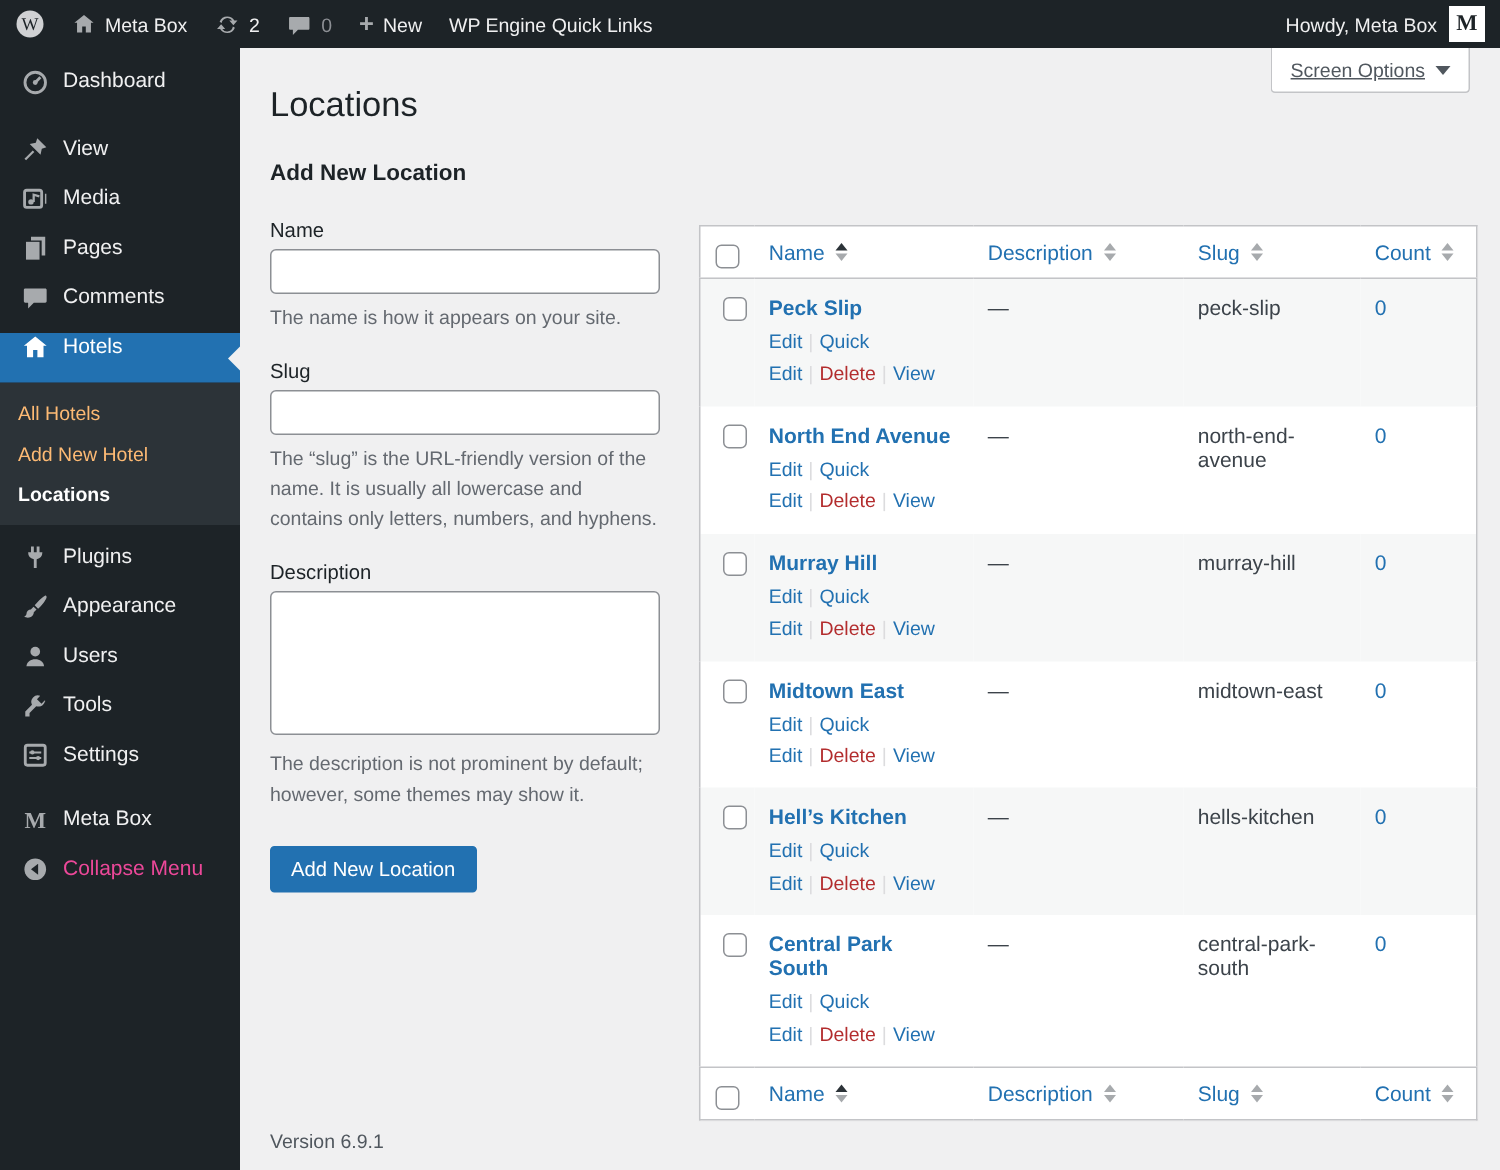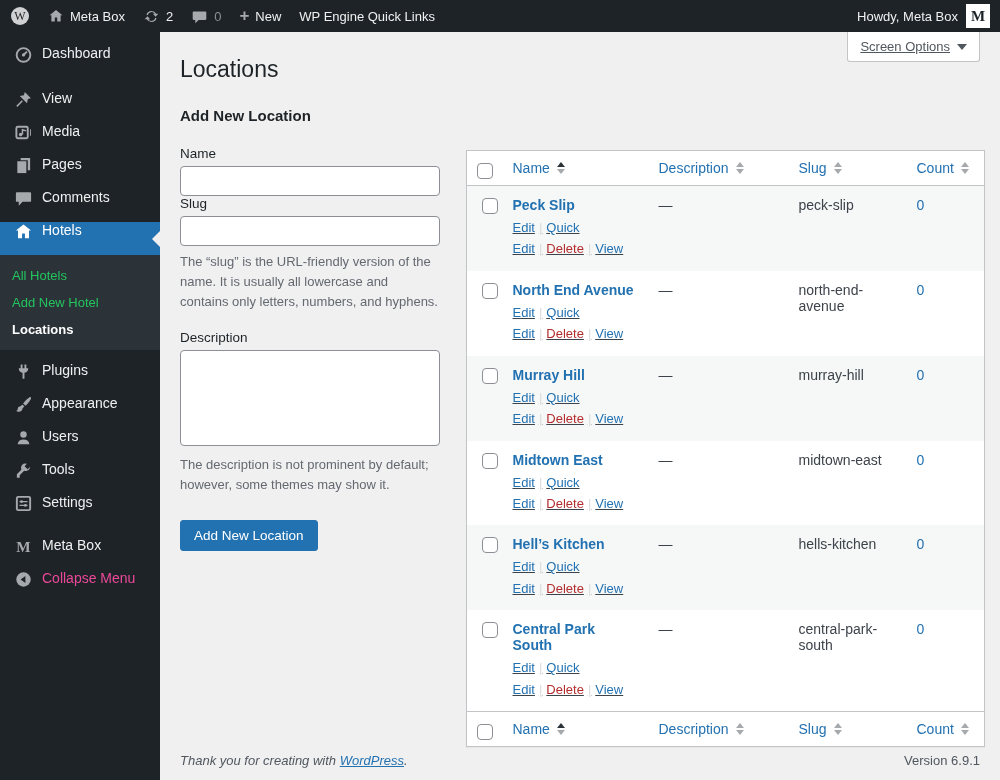--- a/index.html
+++ b/index.html
@@ -21,21 +21,21 @@
   
   .sidebar { position:absolute; top:32px; left:0; width:160px; height:748px; background:#1d2327; color:#f0f0f1; padding-top:13px; }
   .menu-item { display:flex; align-items:flex-start; gap:9px; height:33px; padding:0 8px 0 13px; color:#f0f0f1; font-size:14px; position:relative; }
   .menu-item .mi-icon { color:#a7aaad; display:flex; width:20px; justify-content:center; }
   .menu-item.active { background:#2271b1; color:#fff; }
   .menu-item.active .mi-icon { color:#fff; }
   .menu-item.active::after { content:""; position:absolute; right:0; top:50%; transform:translateY(-50%); border:8px solid transparent; border-right-color:#f0f0f1; }
   .menu-sep { height:12px; }
   .menu-sep-sm { height:10px; }
   .submenu { background:#2c3338; padding:7px 0; }
-  .submenu a { display:block; padding:6px 12px; color:#22c55e; font-size:13px; line-height:15px; }
+  .submenu a { display:block; padding:6px 12px; color:#fdba74; font-size:13px; line-height:15px; }
   .submenu a.current { color:#fff; font-weight:bold; }
   .collapse-label { color:#ec4899; }
 
   
   .content { position:absolute; top:32px; left:160px; right:0; bottom:0; background:#f0f0f1; padding:23px 20px 0 20px; }
   .screen-options { position:absolute; top:0; right:20px; background:#fff; border:1px solid #c3c4c7; border-top:none; border-radius:0 0 3px 3px; padding:7px 12px; color:#50575e; font-size:13px; display:flex; align-items:center; gap:7px;text-decoration:underline; }
   .chevron-down { width:0; height:0; border-left:5px solid transparent; border-right:5px solid transparent; border-top:6px solid #50575e; display:inline-block; }
   h1.page-title { font-size:23px; font-weight:400; color:#1d2327; line-height:1.3; }
   h2.form-heading { font-size:15px; font-weight:bold; color:#1d2327; margin-top:22px; }
 
@@ -58,21 +58,21 @@
   tfoot th, tfoot td { border-top:1px solid #c3c4c7; }
   th a.sort-link { color:#2271b1; display:inline-flex; align-items:center; }
   th.count-col, td.count-cell { text-align:left; }
   .sorter { display:inline-flex; flex-direction:column; gap:2px; margin-left:7px; }
   .tri-up { width:0; height:0; border-left:4px solid transparent; border-right:4px solid transparent; border-bottom:5px solid #a7aaad; }
   .tri-down { width:0; height:0; border-left:4px solid transparent; border-right:4px solid transparent; border-top:5px solid #a7aaad; }
   .sorter.sorted .tri-up { border-bottom-color:#2c3338; }
   tbody td, tbody th { padding:11px 10px; vertical-align:top; font-size:14px; color:#3c434a; }
   tbody tr.alt { background:#f6f7f7; }
   a.row-title { color:#2271b1; font-weight:bold; font-size:14px; }
-  .row-actions { padding-top:4px; font-size:13px; line-height:1.65; width:126px;text-decoration:underline; }
+  .row-actions { padding-top:4px; font-size:13px; line-height:1.65; width:126px; }
   .row-actions a { color:#2271b1; }
   .row-actions a.del { color:#b32d2e; }
   .row-actions .sep { color:#dcdcde; margin:0 4px; }
   td.count-cell a { color:#2271b1; }
   input[type=checkbox] { appearance:none; -webkit-appearance:none; width:16px; height:16px; border:1px solid #8c8f94; border-radius:4px; background:#fff; margin:0; cursor:pointer; }
   .cb-cell { padding:9px 0 0 10px !important; width:36px; }
   tbody .cb-cell { padding-top:12px !important; }
 
   
   .page-footer { position:absolute; left:20px; right:20px; bottom:12px; display:flex; justify-content:space-between; align-items:center; color:#50575e; font-size:13px; }
@@ -276,20 +276,21 @@
   </a>
 
   <h1 class="page-title">Locations</h1>
   <h2 class="form-heading">Add New Location</h2>
 
   <div class="columns">
 
     <div class="form-col">
       <label class="field-label">Name</label>
       <input type="text" value="" style="">
+      <p class="help">The name is how it appears on your site.</p>
 
       <label class="field-label">Slug</label>
       <input type="text" value="" style="">
       <p class="help">The “slug” is the URL-friendly version of the name. It is usually all lowercase and contains only letters, numbers, and hyphens.</p>
 
       <label class="field-label">Description</label>
       <textarea style=""></textarea>
       <p class="help">The description is not prominent by default; however, some themes may show it.</p>
 
       <button class="btn-primary">Add New Location</button>
@@ -442,16 +443,15 @@
                     <span class="tri-down"></span>
                   </span>
                 </a></th>
           </tr>
         </tfoot>
       </table>
     </div>
   </div>
 
   <div class="page-footer">
-    <span class="thanks"><span>Thank you for creating with </span><a>WordPress</a><span>.</span></span>
     <span class="version">Version 6.9.1</span>
   </div>
 </div>
 
 </body></html>

